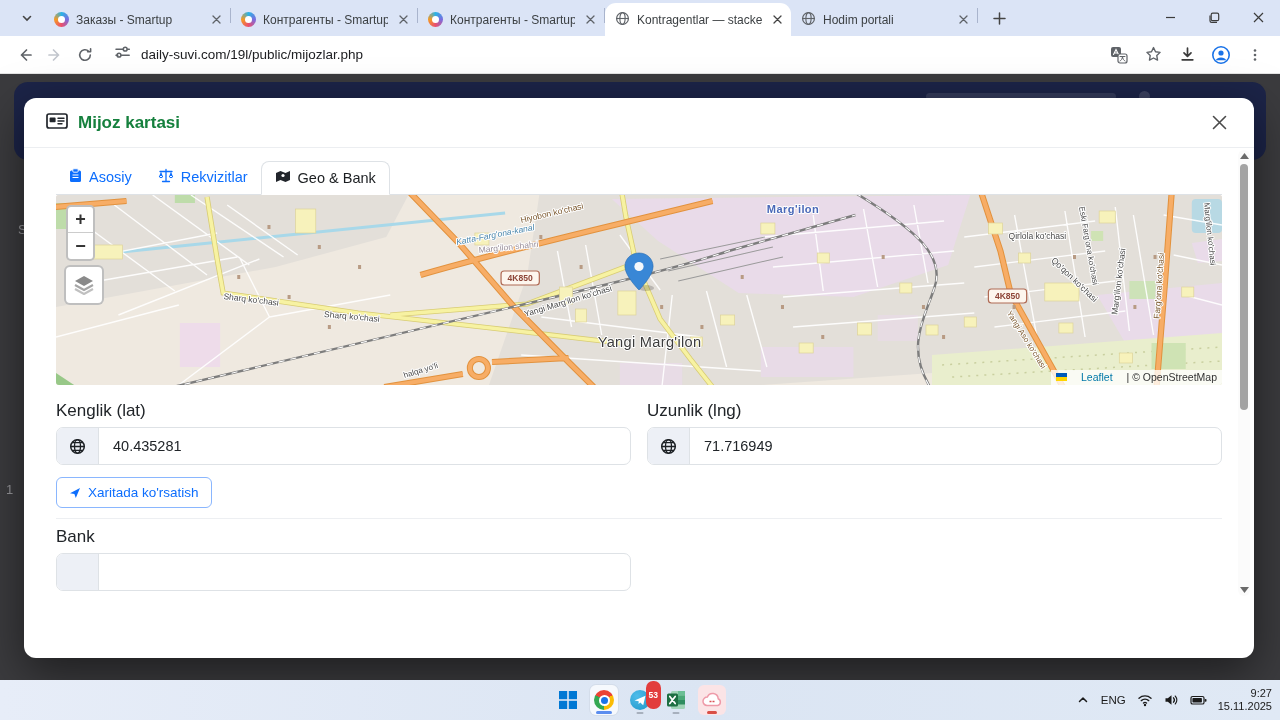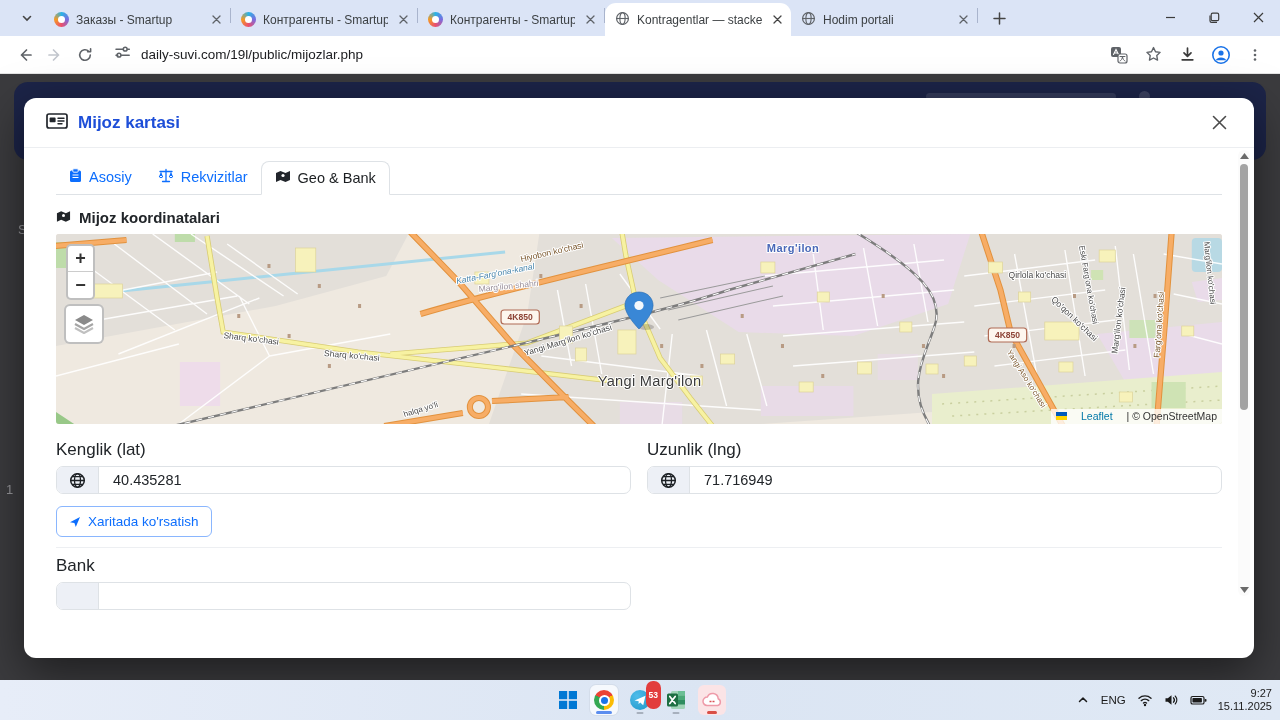--- a/index.html
+++ b/index.html
@@ -32,38 +32,38 @@
   .navy{position:absolute;left:14px;right:14px;top:8px;height:78px;background:#1c2448;border-radius:14px;overflow:hidden;}
   .navy .pill{position:absolute;right:150px;top:11px;width:190px;height:7px;background:rgba(255,255,255,.10);border-radius:4px;}
   .navy .dot{position:absolute;right:116px;top:9px;width:11px;height:11px;background:rgba(255,255,255,.14);border-radius:50%;}
   .frag{position:absolute;color:#96969a;font-size:13px;}
   .frag-s{left:18px;top:148px;}
   .frag-1{left:6px;top:408px;}
 
   
   .modal{position:absolute;left:24px;top:24px;width:1230px;height:560px;background:#fff;border-radius:12px;box-shadow:0 14px 46px rgba(0,0,0,.5);display:flex;flex-direction:column;}
   .mhead{height:50px;display:flex;align-items:center;gap:10px;padding:0 22px;border-bottom:1px solid #eceef1;flex:none;}
-  .mtitle{font-size:17px;font-weight:700;color:#1d4ed8;}
+  .mtitle{font-size:17px;font-weight:700;color:#15803d;}
   .mclose{margin-left:auto;width:26px;height:26px;display:flex;align-items:center;justify-content:center;}
   .mbody{flex:1;overflow:hidden;padding:12px 32px 0;position:relative;}
   .ntabs{display:flex;align-items:center;border-bottom:1px solid #dee2e6;}
   .ntab{display:flex;align-items:center;gap:7px;padding:8px 13px;font-size:14.5px;color:#0d6efd;}
   .ntab.active{color:#1b1e21;background:#fff;border:1px solid #dee2e6;border-bottom:1px solid #fff;border-radius:8px 8px 0 0;margin-bottom:-1px;}
   .sectitle{display:flex;align-items:center;gap:8px;margin:14px 0 8px;font-size:15px;font-weight:700;color:#212529;}
   .mapbox{position:relative;height:190px;background:#efe9e0;overflow:hidden;border-radius:3px;}
   .mapbox svg.basemap{position:absolute;inset:0;display:block;}
   .zoomctl{position:absolute;left:10px;top:10px;width:29px;background:#fff;border:2px solid rgba(0,0,0,.25);border-radius:5px;overflow:hidden;z-index:5;}
   .zoomctl div{height:26px;display:flex;align-items:center;justify-content:center;font-size:18px;font-weight:700;color:#333;}
   .zoomctl div:first-child{border-bottom:1px solid #ccc;}
   .layerctl{position:absolute;left:8px;top:70px;width:40px;height:40px;background:#fff;border:2px solid rgba(0,0,0,.25);border-radius:6px;display:flex;align-items:center;justify-content:center;z-index:5;}
   .attrib{position:absolute;right:0;bottom:0;background:rgba(255,255,255,.78);padding:1px 5px 2px;font-size:10.5px;color:#333;display:flex;align-items:center;gap:14px;z-index:5;}
   .attrib .lf{color:#0078A8;}
   .formgrid{display:grid;grid-template-columns:1fr 1fr;column-gap:16px;margin-top:16px;}
   .flabel{font-size:17px;color:#212529;margin-bottom:6px;}
-  .igroup{display:flex;height:28px;border:1px solid #dee2e6;border-radius:7px;overflow:hidden;background:#fff;}
+  .igroup{display:flex;height:38px;border:1px solid #dee2e6;border-radius:7px;overflow:hidden;background:#fff;}
   .iaddon{width:42px;background:#edf0f6;border-right:1px solid #dee2e6;display:flex;align-items:center;justify-content:center;flex:none;}
   .igroup input{border:0;flex:1;padding:0 14px;font-size:14.5px;color:#212529;outline:none;background:transparent;font-family:"Liberation Sans",sans-serif;}
   .btn-outline{margin-top:12px;height:31px;padding:0 12px;border:1px solid #8ab6fe;color:#0d6efd;background:#fff;border-radius:6px;font-size:13.5px;display:inline-flex;align-items:center;gap:7px;font-family:"Liberation Sans",sans-serif;}
   hr.div{border:0;border-top:1px solid #edeff2;margin:10px 0 8px;}
   .formgrid.second{margin-top:0;}
   .mscroll{position:absolute;top:52px;bottom:62px;right:4px;width:12px;background:#fbfbfb;display:flex;flex-direction:column;align-items:center;padding:3px 0;border-radius:6px;}
   .mthumb{width:8px;height:246px;background:#a3a3a3;border-radius:5px;margin-top:5px;}
   .marrow-down{margin-top:auto;}
   .mfoot{height:58px;border-top:1px solid #e9ecef;display:flex;align-items:center;justify-content:flex-end;gap:8px;padding:0 22px;flex:none;}
   .btn-sec{background:#6c757d;color:#fff;border:0;border-radius:7px;padding:8px 16px;font-size:14.5px;font-family:"Liberation Sans",sans-serif;}
@@ -294,27 +294,20 @@
           </a>
           <a class="ntab active">
             <span><svg width="16" height="13" viewBox="0 0 16 13">
                   <path d="M1 3 L5.5 1 L10.5 3 L15 1 V10 L10.5 12 L5.5 10 L1 12 Z" fill="#21252b"></path>
                   <circle cx="8" cy="5.5" r="1.6" fill="#fff"></circle>
                 </svg></span>
             <span>Geo &amp; Bank</span>
           </a>
         </div>
 
-        <div class="sectitle">
-          <span><svg width="15" height="13" viewBox="0 0 16 13">
-                <path d="M1 3 L5.5 1 L10.5 3 L15 1 V10 L10.5 12 L5.5 10 L1 12 Z" fill="#212529"></path>
-                <circle cx="8" cy="5.5" r="1.6" fill="#fff"></circle>
-              </svg></span>
-          <span>Mijoz koordinatalari</span>
-        </div>
 
         <div class="mapbox">
           <svg class="basemap" width="100%" height="100%" viewBox="0 0 1158 190" preserveAspectRatio="none">
             <rect x="0" y="0" width="1158" height="190" fill="#efe9e0"></rect>
 
             <path d="M480,0 L1158,0 L1158,150 L1000,162 L870,178 L700,190 L430,190 L468,80 Z" fill="#e3dfd9"></path>
             <path d="M0,0 L350,0 L328,42 L218,72 L0,112 Z" fill="#e3dfd9"></path>
 
             <path d="M552,4 L908,0 L886,70 L792,102 L678,98 L598,46 Z" fill="#e9dbe9"></path>
             <path d="M1034,100 L1158,88 L1158,148 L1062,148 Z" fill="#e9dbe9"></path>

